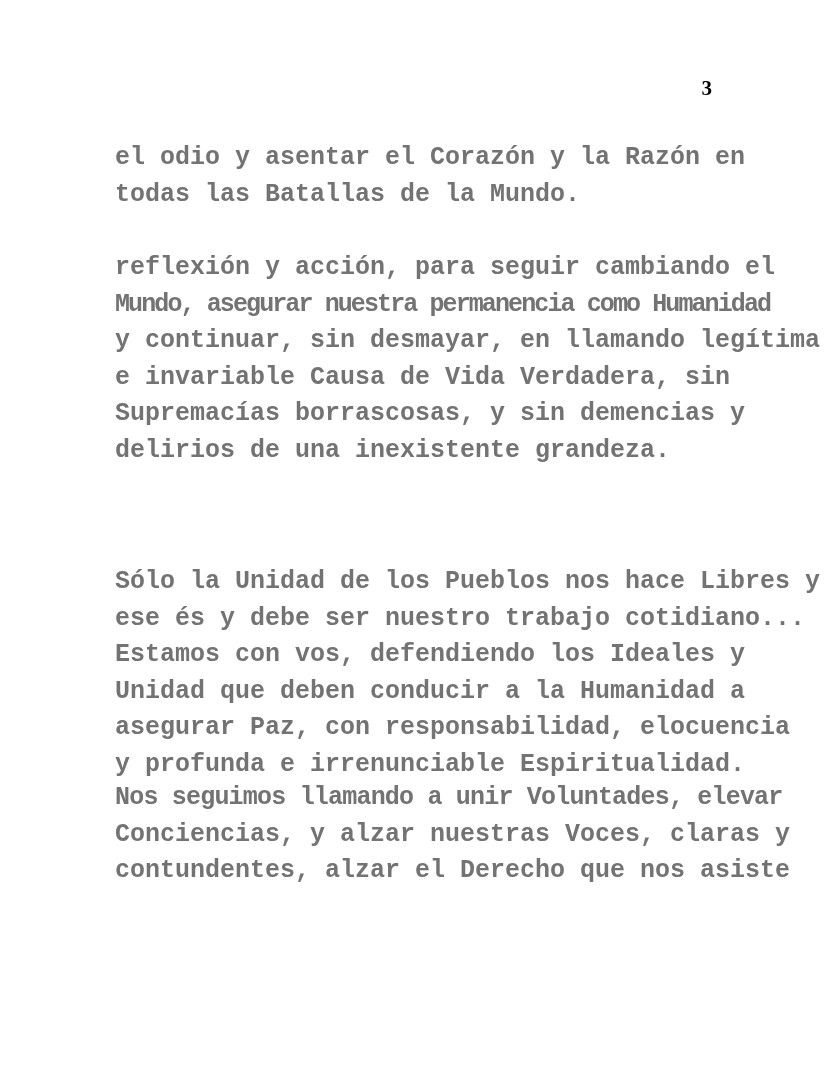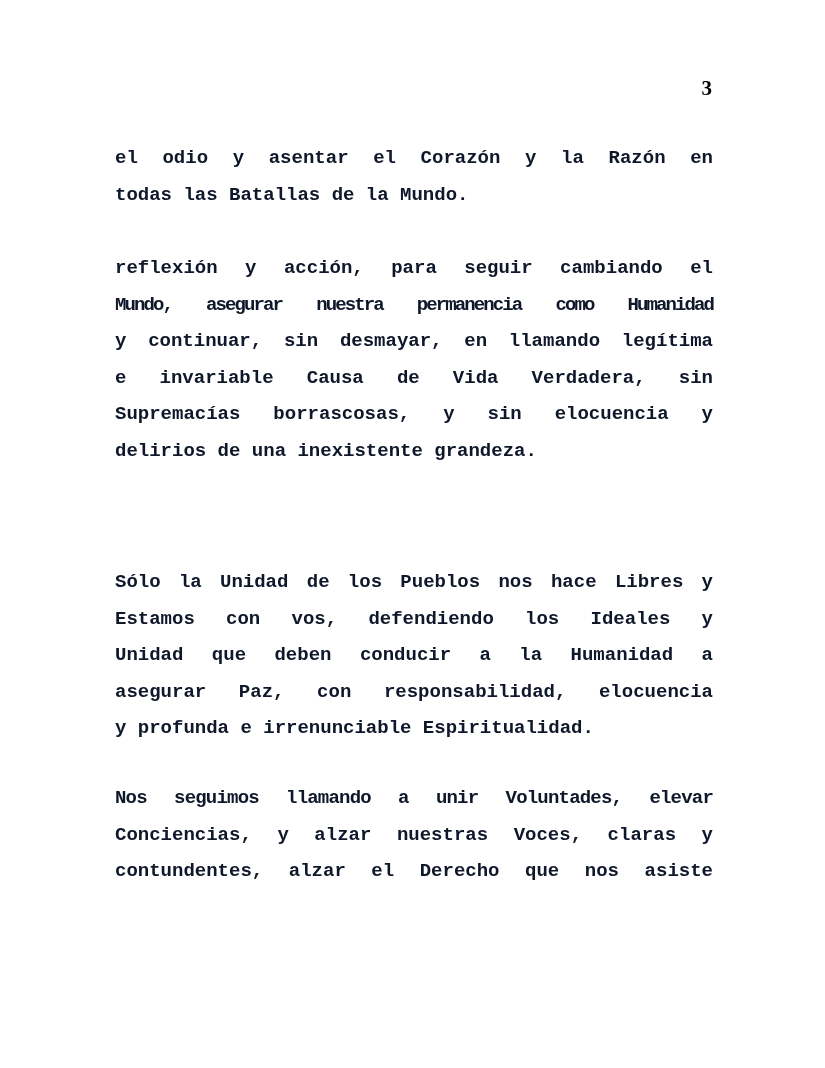--- a/index.html
+++ b/index.html
@@ -4,46 +4,47 @@
 <style>
   html, body { margin: 0; padding: 0; background: #ffffff; }
   body { width: 825px; height: 1068px; position: relative; overflow: hidden; }
   .page-number {
     position: absolute; left: 690px; top: 76px; width: 22px; text-align: right;
     font-family: "Liberation Serif", serif; font-weight: bold; font-size: 21px; color: #000;
   }
   .para { position: absolute; left: 115px; width: 598px; }
   .line {
     height: 36.6px; line-height: 36.6px; white-space: nowrap;
-    font-family: "Liberation Mono", monospace; font-weight: bold; font-size: 19px; color: #0f172a;
+    font-family: "Liberation Mono", monospace; font-weight: bold; font-size: 25px; color: #737373;
     text-align: justify; text-align-last: justify;
   }
   .line.last { text-align-last: left; }
 </style>
 </head>
 <body>
 
 <div class="page-number">3</div>
 
 <div class="para" style="top:140px;">
   <div class="line">el odio y asentar el Corazón y la Razón en</div>
   <div class="line last">todas las Batallas de la Mundo.</div>
 </div>
 
 <div class="para" style="top:250px;">
   <div class="line">reflexión y acción, para seguir cambiando el</div>
   <div class="line" style="letter-spacing:-1.9px;">Mundo, asegurar nuestra permanencia como Humanidad</div>
   <div class="line">y continuar, sin desmayar, en llamando legítima</div>
   <div class="line">e invariable Causa de Vida Verdadera, sin</div>
-  <div class="line">Supremacías borrascosas, y sin elocuencia y</div>
+  <div class="line">Supremacías borrascosas, y sin demencias y</div>
   <div class="line last">delirios de una inexistente grandeza.</div>
 </div>
 
 <div class="para" style="top:564px;">
   <div class="line">Sólo la Unidad de los Pueblos nos hace Libres y</div>
+  <div class="line">ese és y debe ser nuestro trabajo cotidiano...</div>
   <div class="line">Estamos con vos, defendiendo los Ideales y</div>
   <div class="line">Unidad que deben conducir a la Humanidad a</div>
   <div class="line">asegurar Paz, con responsabilidad, elocuencia</div>
   <div class="line last">y profunda e irrenunciable Espiritualidad.</div>
 </div>
 
 <div class="para" style="top:780px;">
   <div class="line" style="letter-spacing:-0.8px;">Nos seguimos llamando a unir Voluntades, elevar</div>
   <div class="line">Conciencias, y alzar nuestras Voces, claras y</div>
   <div class="line">contundentes, alzar el Derecho que nos asiste</div>

